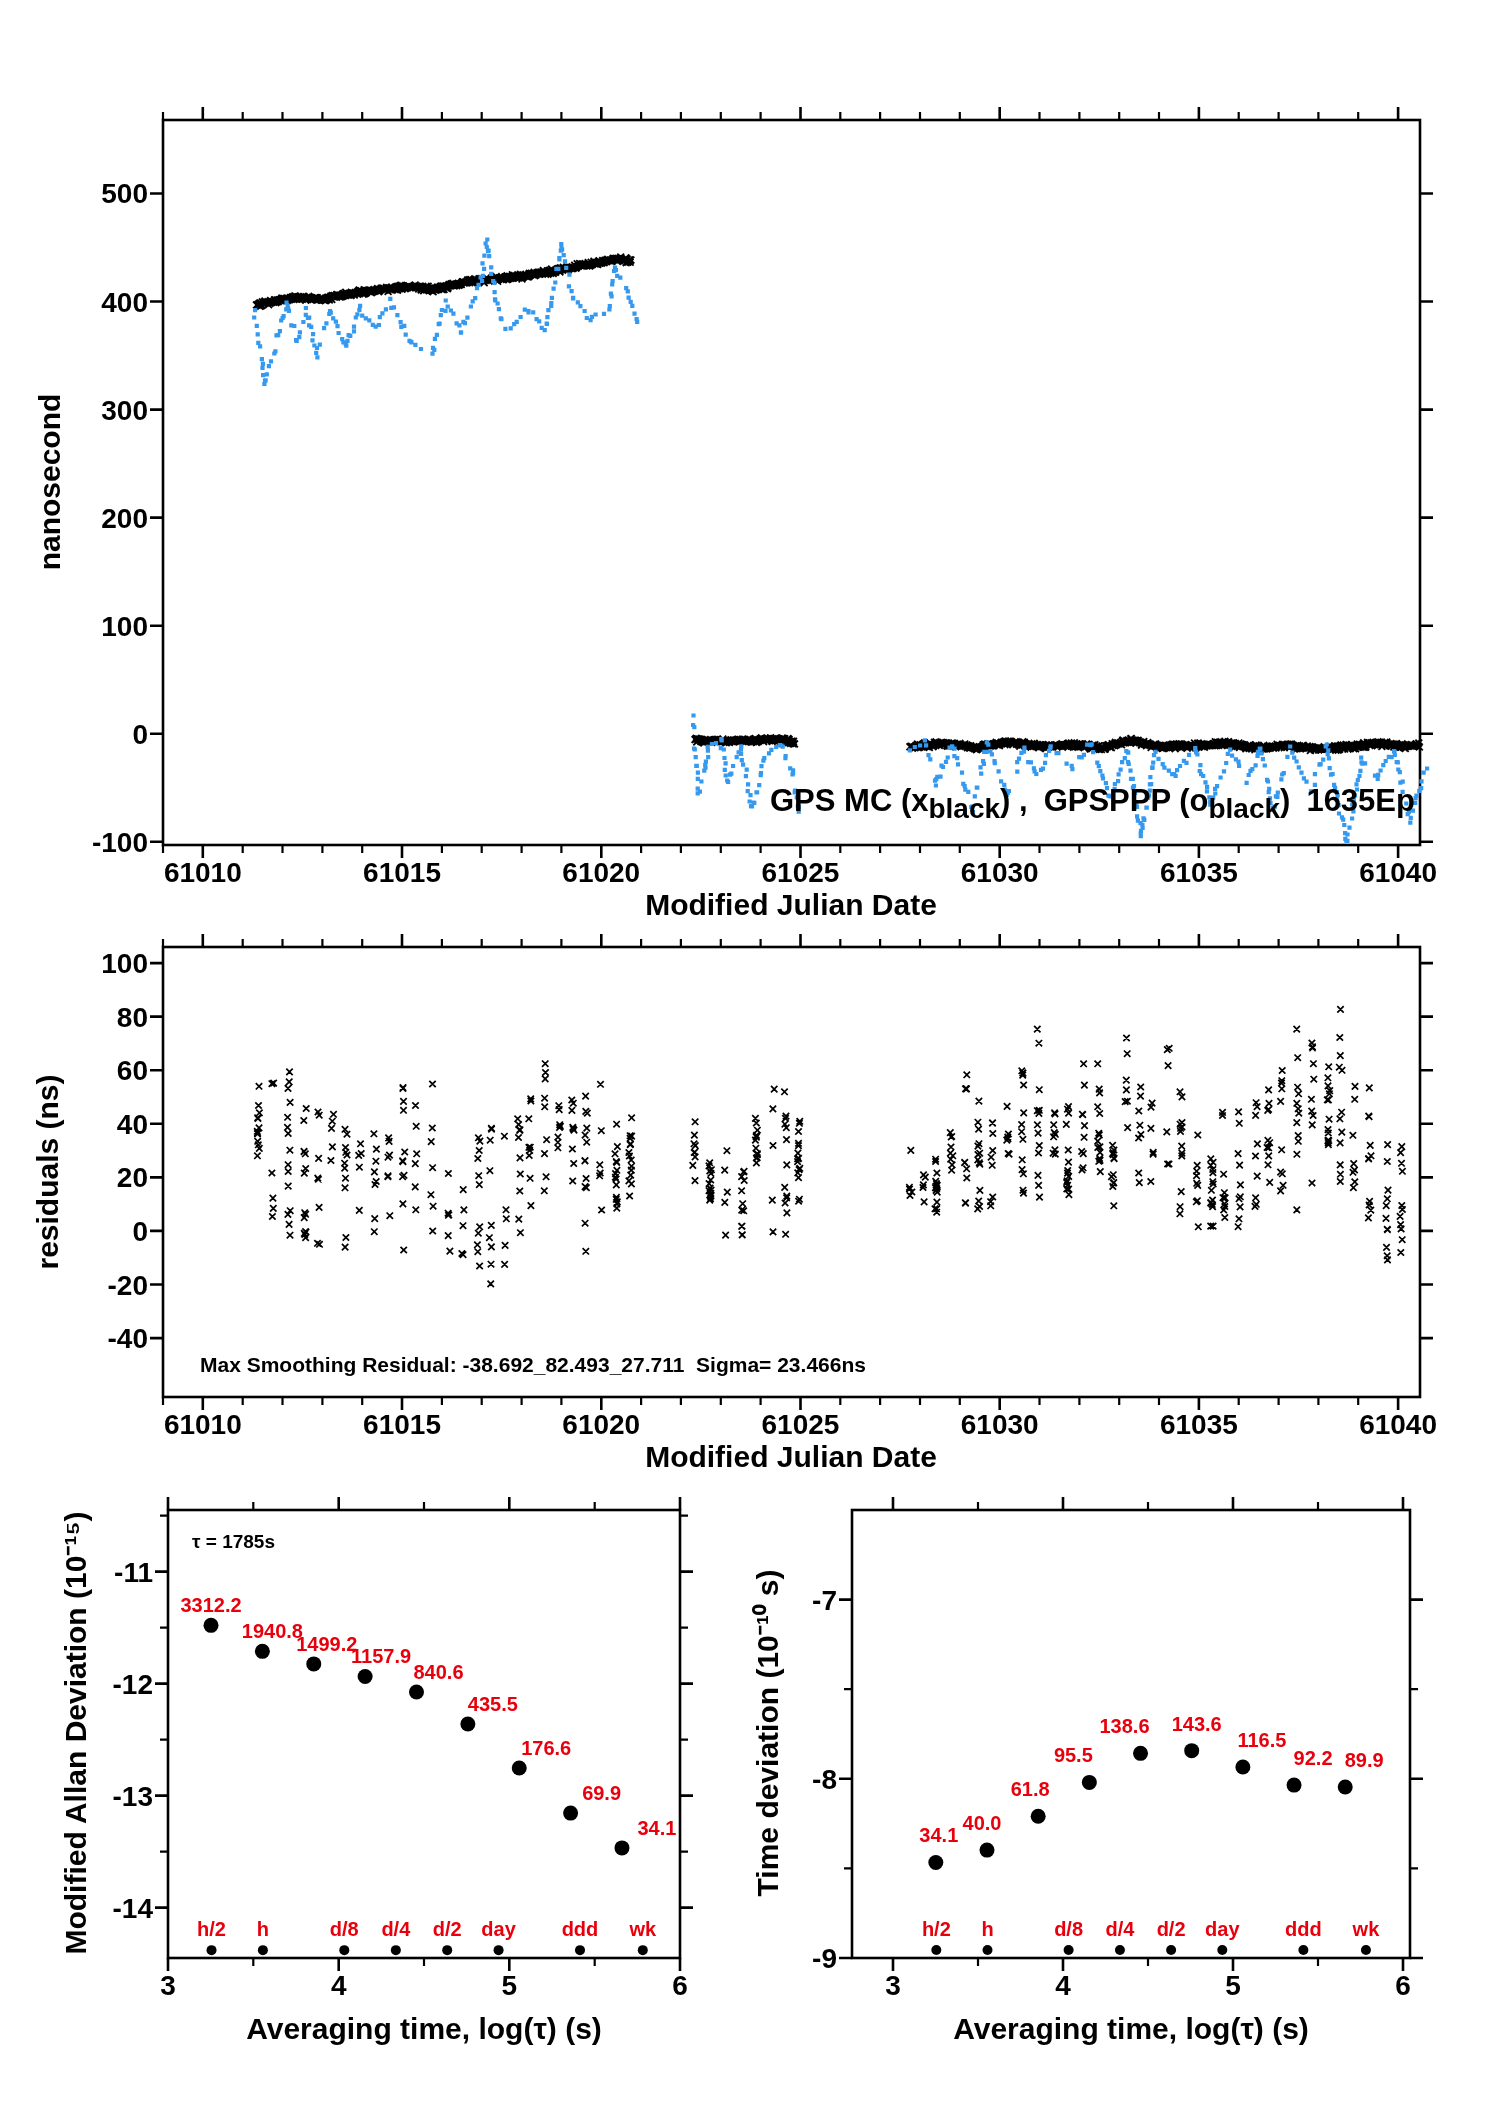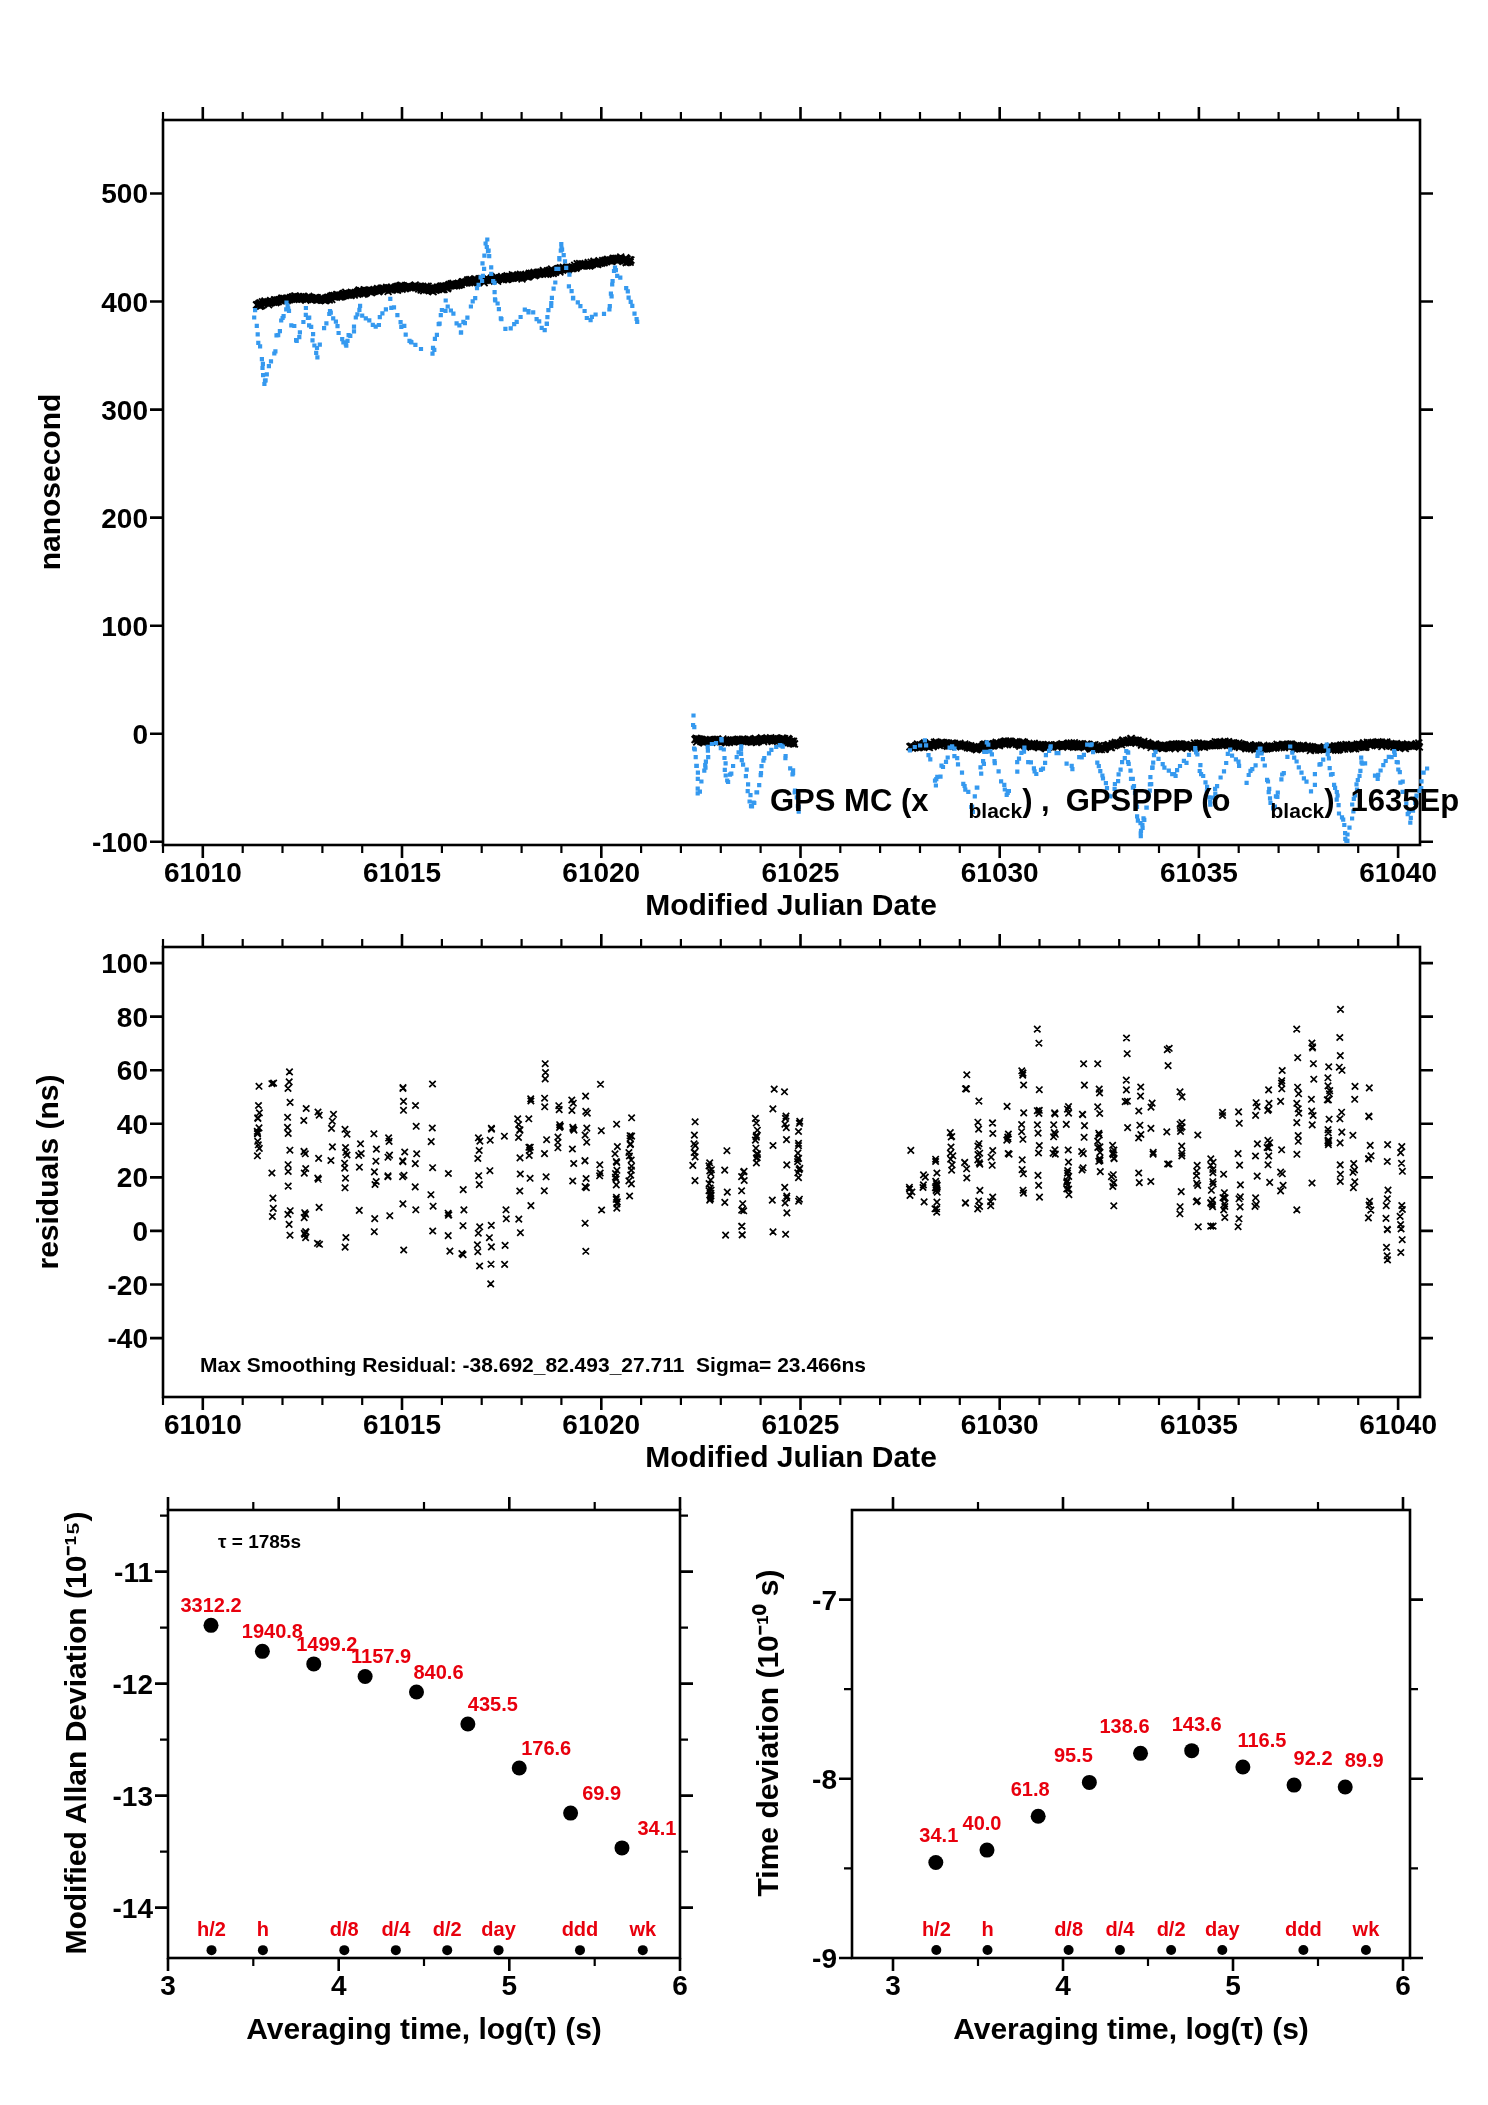--- a/index.html
+++ b/index.html
@@ -6,24 +6,24 @@
   #page{position:relative;width:1488px;height:2105px;background:#fff;overflow:hidden;
         font-family:"Liberation Sans",sans-serif;}
   svg{position:absolute;left:0;top:0;}
   .tick{font:bold 28px "Liberation Sans",sans-serif;fill:#000;}
   .redlab{font:bold 20px "Liberation Sans",sans-serif;}
   .overlay{position:absolute;white-space:pre;color:#000;}
   .ax-title{font-weight:bold;font-size:30px;}
   .rot{transform:translate(-50%,-50%) rotate(-90deg);transform-origin:center center;}
   .ctr{transform:translate(-50%,0);}
   .plot-title{font-weight:bold;font-size:31px;}
-  .plot-title sub{font-size:21px;margin-left:40px;}
+  .plot-title sub{font-size:28px;}
   .gap-l{margin-left:16px;}
   .annot{font-weight:bold;font-size:21px;}
-  .tau-annot{font-weight:bold;font-size:19px;margin-left:26px;}
+  .tau-annot{font-weight:bold;font-size:19px;}
 </style>
 </head>
 <body>
 
 <div id="page">
   <svg id="plots" width="1488" height="2105" viewBox="0 0 1488 2105">
       <g>
         <path d="M202.8 120l0 -13M202.8 845l0 13M402.0 120l0 -13M402.0 845l0 13M601.3 120l0 -13M601.3 845l0 13M800.5 120l0 -13M800.5 845l0 13M999.7 120l0 -13M999.7 845l0 13M1198.9 120l0 -13M1198.9 845l0 13M1398.1 120l0 -13M1398.1 845l0 13M163 841.8l-13 0M1420 841.8l13 0M163 733.7l-13 0M1420 733.7l13 0M163 625.7l-13 0M1420 625.7l13 0M163 517.6l-13 0M1420 517.6l13 0M163 409.6l-13 0M1420 409.6l13 0M163 301.5l-13 0M1420 301.5l13 0M163 193.5l-13 0M1420 193.5l13 0" stroke="#000" stroke-width="2.6" fill="none"></path>
         <path d="M163.0 120l0 -8M163.0 845l0 8M242.7 120l0 -8M242.7 845l0 8M282.5 120l0 -8M282.5 845l0 8M322.4 120l0 -8M322.4 845l0 8M362.2 120l0 -8M362.2 845l0 8M441.9 120l0 -8M441.9 845l0 8M481.7 120l0 -8M481.7 845l0 8M521.6 120l0 -8M521.6 845l0 8M561.4 120l0 -8M561.4 845l0 8M641.1 120l0 -8M641.1 845l0 8M680.9 120l0 -8M680.9 845l0 8M720.8 120l0 -8M720.8 845l0 8M760.6 120l0 -8M760.6 845l0 8M840.3 120l0 -8M840.3 845l0 8M880.1 120l0 -8M880.1 845l0 8M920.0 120l0 -8M920.0 845l0 8M959.8 120l0 -8M959.8 845l0 8M1039.5 120l0 -8M1039.5 845l0 8M1079.4 120l0 -8M1079.4 845l0 8M1119.2 120l0 -8M1119.2 845l0 8M1159.0 120l0 -8M1159.0 845l0 8M1238.7 120l0 -8M1238.7 845l0 8M1278.6 120l0 -8M1278.6 845l0 8M1318.4 120l0 -8M1318.4 845l0 8M1358.2 120l0 -8M1358.2 845l0 8" stroke="#000" stroke-width="2.2" fill="none"></path>
         <rect x="163" y="120" width="1257" height="725" fill="none" stroke="#000" stroke-width="2.6"></rect>

